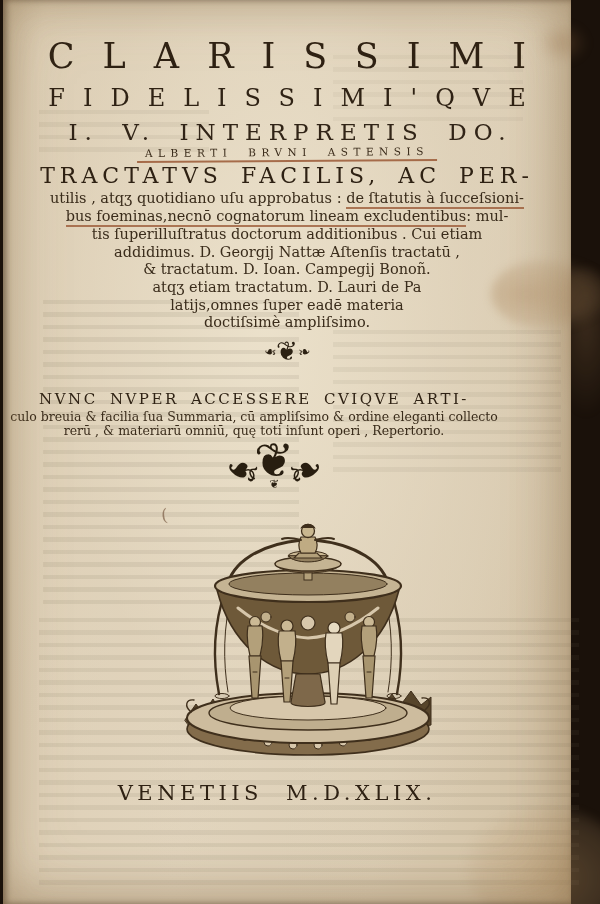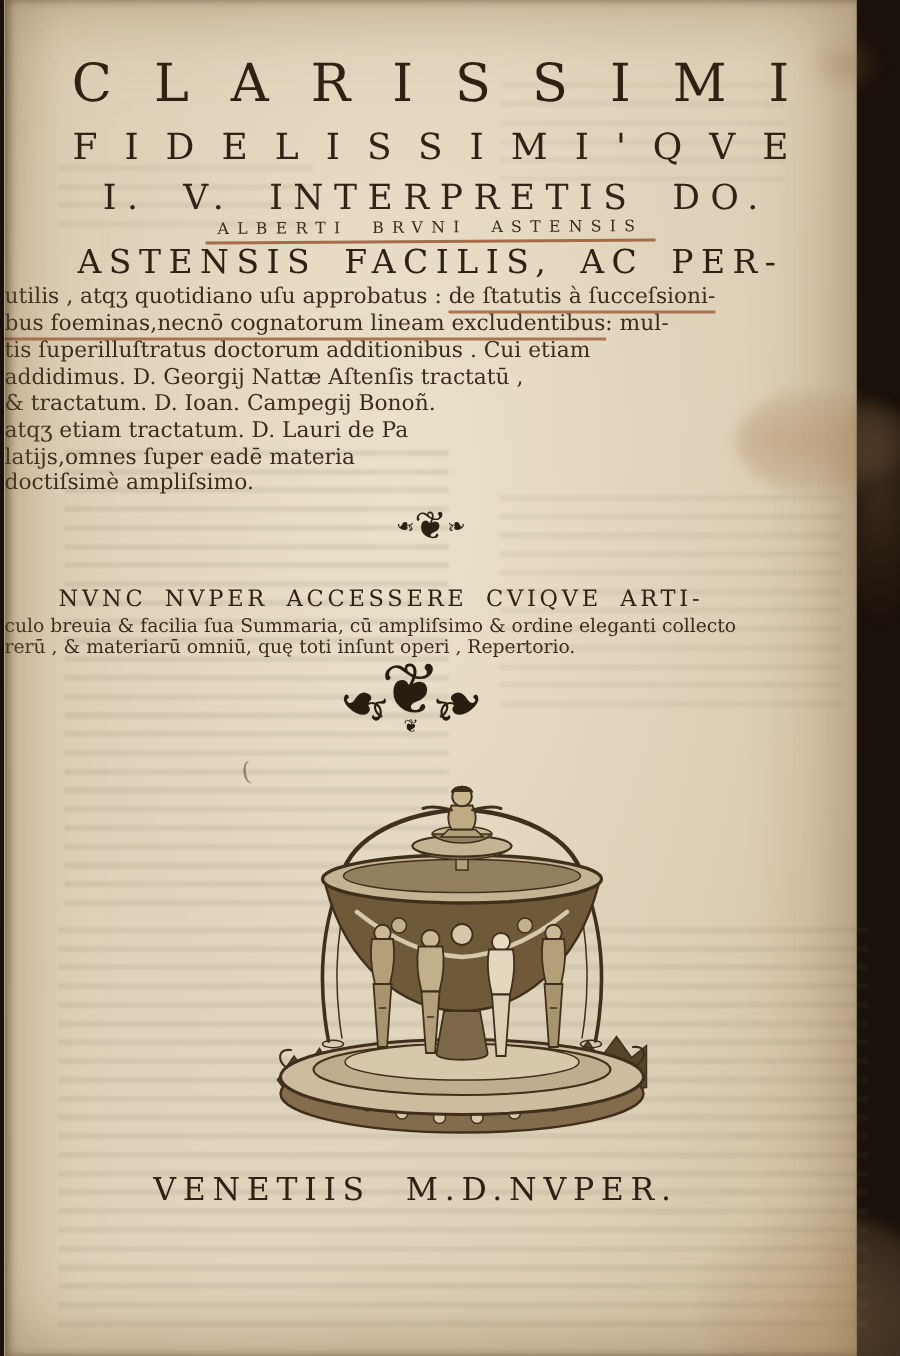--- a/index.html
+++ b/index.html
@@ -24,21 +24,21 @@
       inset 3px 0 6px rgba(40,26,14,.55);
   }
   .txt{position:absolute;left:0;right:0;text-align:center;color:#35281a;z-index:30;white-space:nowrap;}
   .t1{top:36px;font-size:35px;letter-spacing:28px;text-indent:28px;color:#2e2113;}
   .t2{top:84px;font-size:24px;letter-spacing:18px;text-indent:18px;color:#2f2214;}
   .t3{top:119px;font-size:23px;letter-spacing:7px;word-spacing:9px;text-indent:7px;color:#312417;}
   .author{top:146px;font-size:10.5px;letter-spacing:5.5px;word-spacing:7px;color:#3a2b1a;}
   .author .ul-author{display:inline-block;border-bottom:2px solid rgba(150,80,44,.8);
     padding:0 8px 2px 8px;transform:rotate(-.4deg);}
   .h1{top:163px;font-size:22px;letter-spacing:5px;word-spacing:6px;color:#2e2113;}
-  .bodyline{position:absolute;left:0;right:0;text-align:left;font-size:14.5px;
+  .bodyline{position:absolute;left:0;right:0;text-align:center;font-size:14.5px;
     color:#3a2c1b;z-index:30;white-space:nowrap;}
   .ul{border-bottom:2px solid rgba(148,78,42,.72);padding-bottom:1px;}
   .orn-small{top:336px;z-index:30;color:#2c2113;font-family:"DejaVu Sans","Liberation Sans",sans-serif;}
   .orn-small .c{font-size:26px;}
   .orn-small .s{font-size:15px;display:inline-block;position:relative;top:-3px;}
   .orn-small .sl{transform:scaleX(-1) rotate(-12deg);}
   .orn-small .sr{transform:rotate(-12deg);}
   .h2{top:390px;font-size:15px;letter-spacing:2.5px;word-spacing:5px;color:#2f2214;left:0;right:66px;}
   .acc{left:0;right:66px;font-size:12.5px;color:#3a2c1b;}
   .orn-big{position:absolute;top:438px;left:0;right:26px;text-align:center;z-index:30;color:#281e10;
@@ -80,21 +80,21 @@
   <div class="stain" id="stain-tr"></div>
 
   <div class="txt t1">CLARISSIMI</div>
   <div class="txt t2">FIDELISSIMI'QVE</div>
   <div class="txt t3">I. V. INTERPRETIS DO.</div>
 
   <div class="txt author">
     <span class="ul-author">ALBERTI BRVNI ASTENSIS</span>
   </div>
 
-  <div class="txt h1">ASTENSIS FACILIS, AC PER-</div>
+  <div class="txt h1">TRACTATVS FACILIS, AC PER-</div>
 
   <div class="bodyline" style="top:190px"><span>utilis , atqʒ quotidiano uſu approbatus : </span><span class="ul">de ſtatutis à ſucceſsioni-</span></div>
   <div class="bodyline" style="top:208px"><span class="ul">bus foeminas,necnō cognatorum lineam excludentibus</span><span>: mul-</span></div>
   <div class="bodyline" style="top:226px">tis ſuperilluſtratus doctorum additionibus . Cui etiam</div>
   <div class="bodyline" style="top:261px">&amp; tractatum. D. Ioan. Campegij Bonoñ.</div>
   <div class="bodyline" style="top:244px">addidimus. D. Georgij Nattæ Aſtenſis tractatū ,</div>
   <div class="bodyline" style="top:297px">latijs,omnes ſuper eadē materia</div>
   <div class="bodyline" style="top:279px">atqʒ etiam tractatum. D. Lauri de Pa</div>
   <div class="bodyline" style="top:314px">doctiſsimè ampliſsimo.</div>
 
@@ -178,15 +178,15 @@
       <path d="M118 18 C 110 16, 104 15, 99 17" fill="none" stroke-width="2"></path>
       <path d="M132 18 C 140 16, 146 15, 151 17" fill="none" stroke-width="2"></path>
       <circle cx="125" cy="9" r="6.5" fill="#c9b790" stroke-width="1.3"></circle>
       <path d="M118 6 C 120 1, 130 1, 132 6" fill="#3f2f1c" stroke-width="1"></path>
 
       <path d="M8 190 C 1 184, 3 177, 11 178" fill="none" stroke-width="1.4"></path>
       <path d="M242 188 C 249 182, 247 175, 239 176" fill="none" stroke-width="1.4"></path>
     </g>
   </svg>
 
-  <div class="txt imprint">VENETIIS M.D.NVPER.</div>
+  <div class="txt imprint">VENETIIS M.D.XLIX.</div>
 
 </div>
 
 </body></html>

